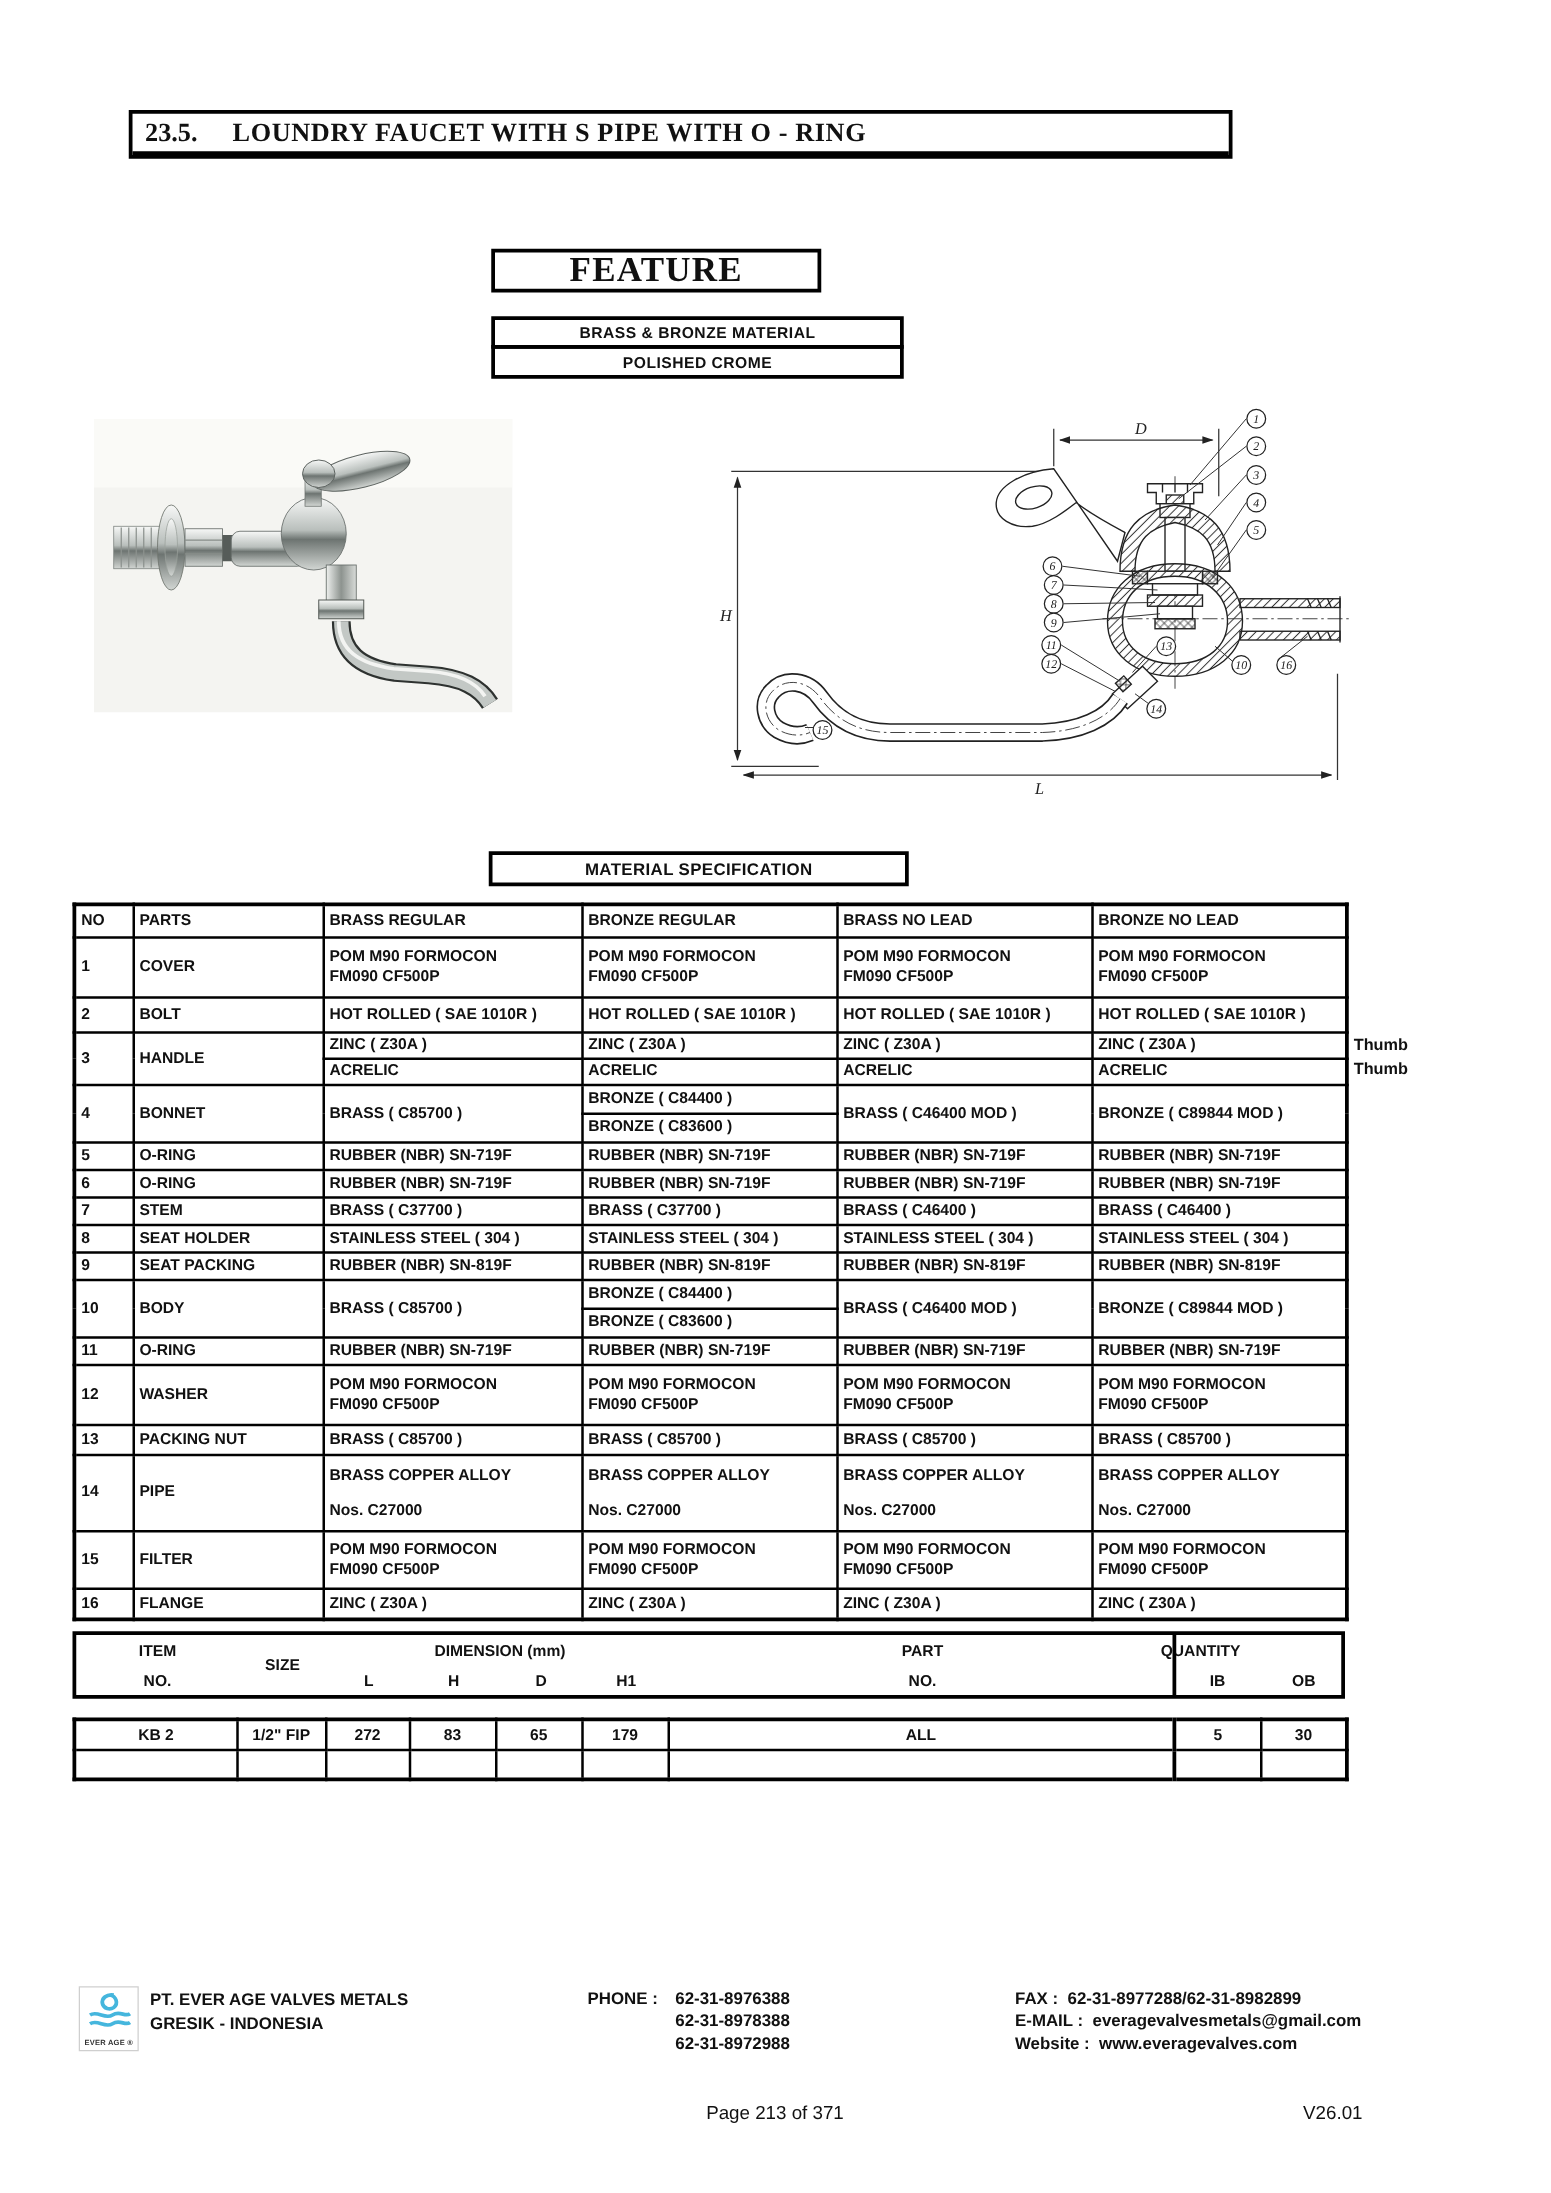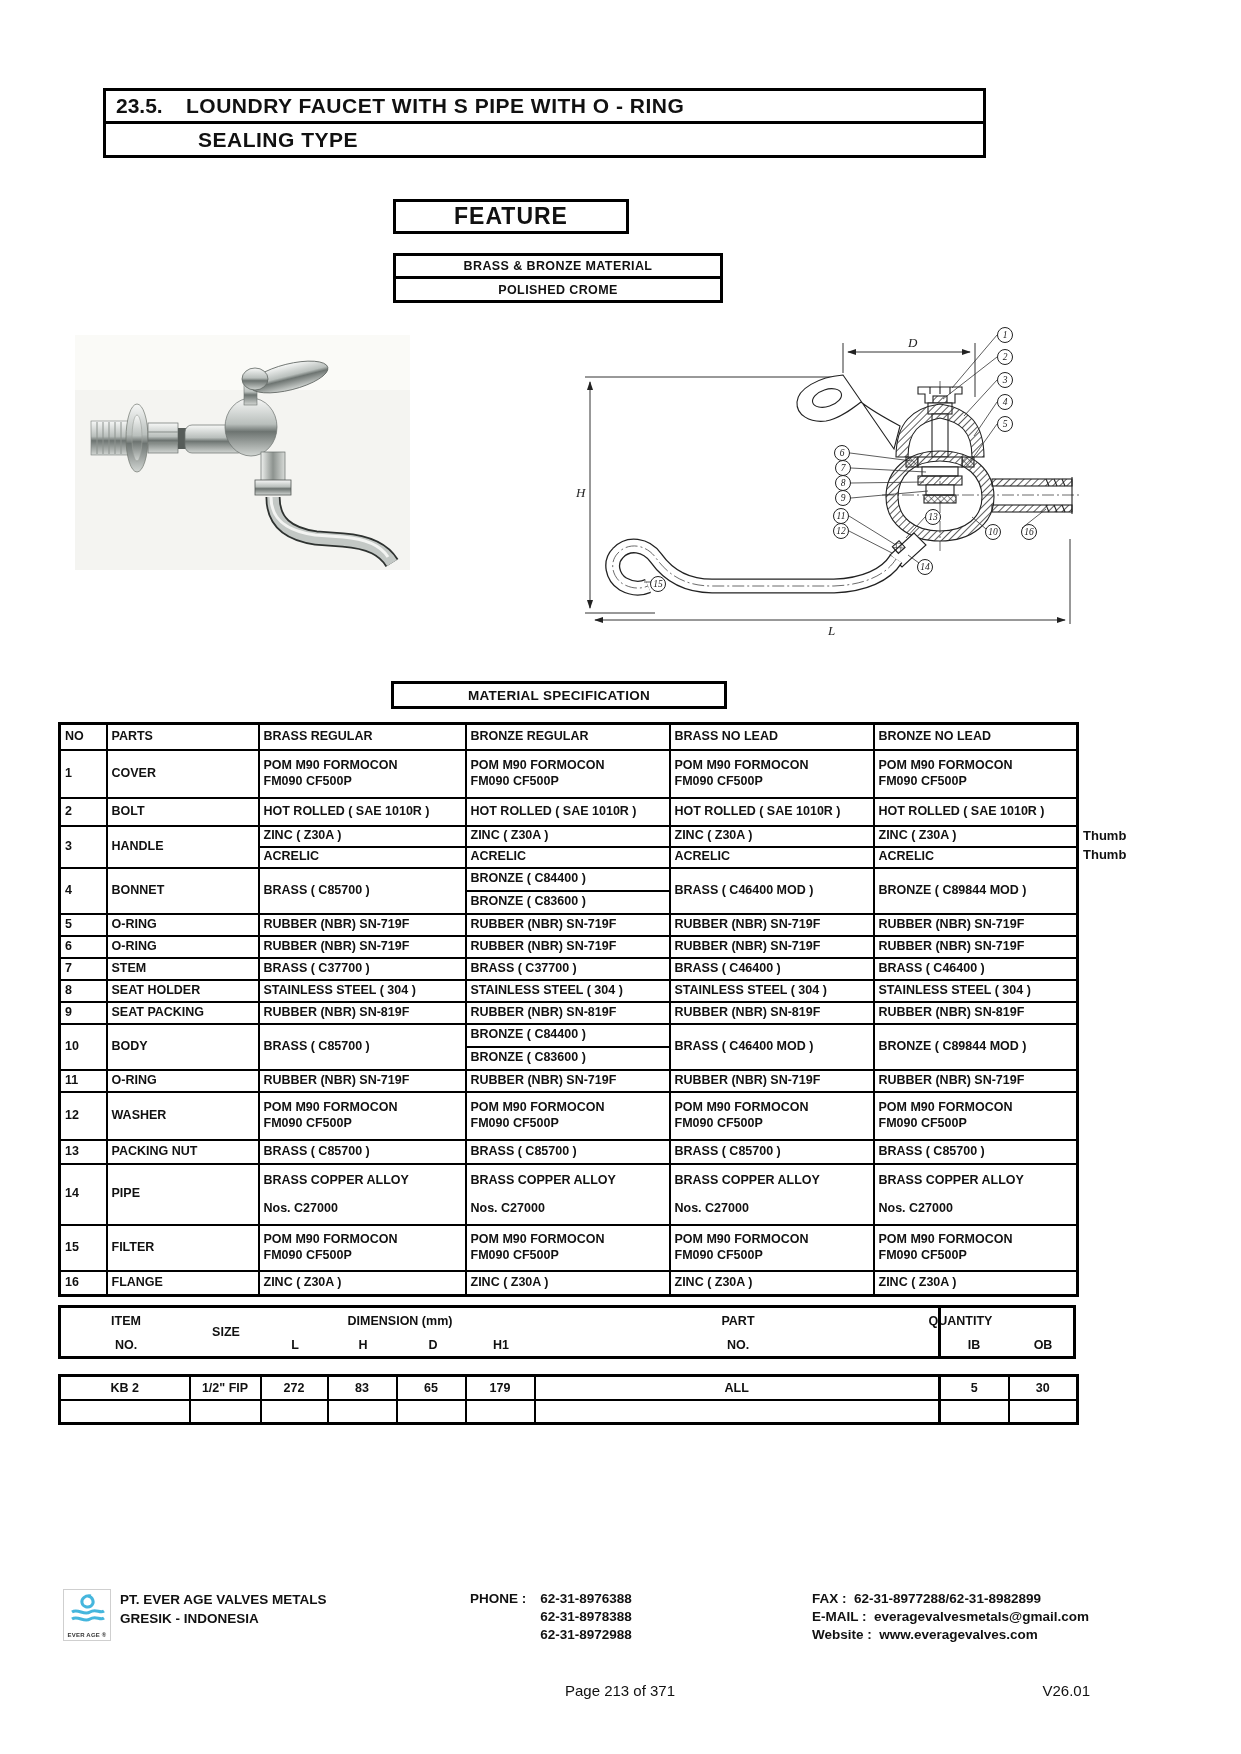--- a/index.html
+++ b/index.html
@@ -1,29 +1,29 @@
 <!DOCTYPE html>
 <html><head>
 <meta charset="utf-8">
 <style>
   *{margin:0;padding:0;box-sizing:border-box}
   html,body{background:#ffffff}
   body{width:1241px;height:1754px;position:relative;font-family:"Liberation Sans",sans-serif;color:#111;overflow:hidden}
   .abs{position:absolute}
-  .serif{font-family:Liberation Sans, sans-serif}
+  .serif{font-family:Liberation Serif, serif}
 
   
   .title-box{left:103px;top:88px;width:883px;border:3px solid #000}
   .title-row1{display:flex;align-items:center;height:33px;border-bottom:3px solid #000}
   .title-row2{display:flex;align-items:center;height:31px;padding-left:92px}
   .title-no{width:80px;padding-left:10px;font-weight:bold;font-size:21px}
   .title-text{font-weight:bold;font-size:21px;letter-spacing:.5px}
 
   
-  .feature-box{left:393px;top:199px;width:236px;height:35px;border:3px solid #000;display:flex;align-items:center;justify-content:center;font-weight:bold;font-size:23px;letter-spacing:1px}
+  .feature-box{left:393px;top:199px;width:264px;height:35px;border:3px solid #000;display:flex;align-items:center;justify-content:center;font-weight:bold;font-size:28px;letter-spacing:1px}
   .bar{border:3px solid #000;display:flex;align-items:center;justify-content:center;font-weight:bold;font-size:12.5px;letter-spacing:.4px}
   .bar1{left:393px;top:253px;width:330px;height:26px}
   .bar2{left:393px;top:276px;width:330px;height:27px}
   .spec-box{left:391px;top:681px;width:336px;height:28px;border:3px solid #000;display:flex;align-items:center;justify-content:center;font-weight:bold;font-size:13.5px;letter-spacing:.3px}
 
   
   table.mt{position:absolute;left:58px;top:722px;border-collapse:collapse;border:3px solid #000;table-layout:fixed;width:1018px}
   table.mt td{border:2px solid #000;font-size:12.5px;font-weight:bold;padding:1px 4px;vertical-align:middle;white-space:pre-line;line-height:1.25;overflow:hidden}
   table.mt td.c{text-align:left}
   table.mt tr.hHdr{height:26px}
@@ -61,23 +61,20 @@
   text.dim{font-family:"Liberation Serif","DejaVu Serif",serif;font-style:italic;font-size:13px;fill:#222}
   text.co{font-family:"Liberation Serif","DejaVu Serif",serif;font-style:italic;font-size:9.5px;fill:#222;text-anchor:middle}
 </style>
 </head>
 <body>
 
 <div class="abs title-box serif">
   <div class="title-row1">
     <span class="title-no serif">23.5.</span>
     <span class="title-text serif">LOUNDRY FAUCET WITH S PIPE WITH O - RING</span>
-  </div>
-  <div class="title-row2">
-    <span class="title-text serif">SEALING TYPE</span>
   </div>
 </div>
 
 <div class="abs feature-box serif">FEATURE</div>
 <div class="abs bar bar1">BRASS &amp; BRONZE MATERIAL</div>
 <div class="abs bar bar2">POLISHED CROME</div>
 
 <svg class="abs" style="left:75px;top:335px" width="335" height="235" viewBox="0 0 335 235">
   <defs>
     <linearGradient id="cv" x1="0" y1="0" x2="0" y2="1">

